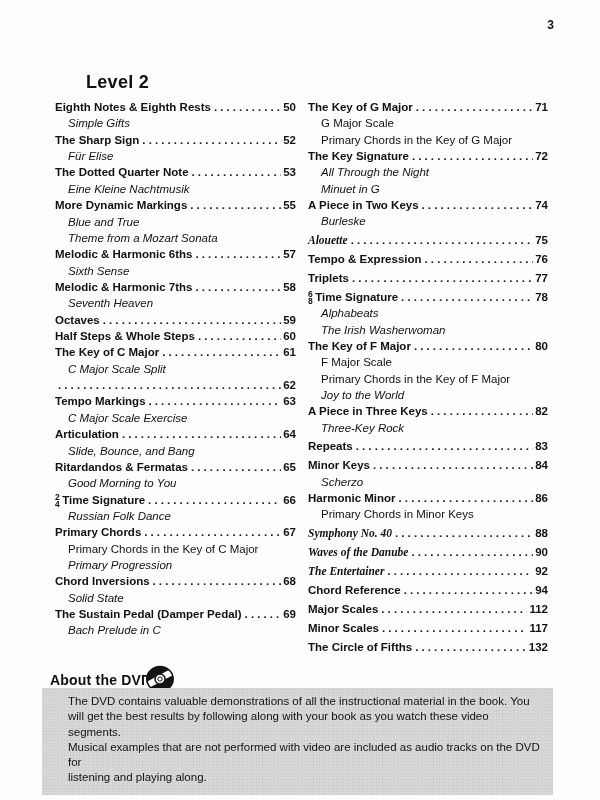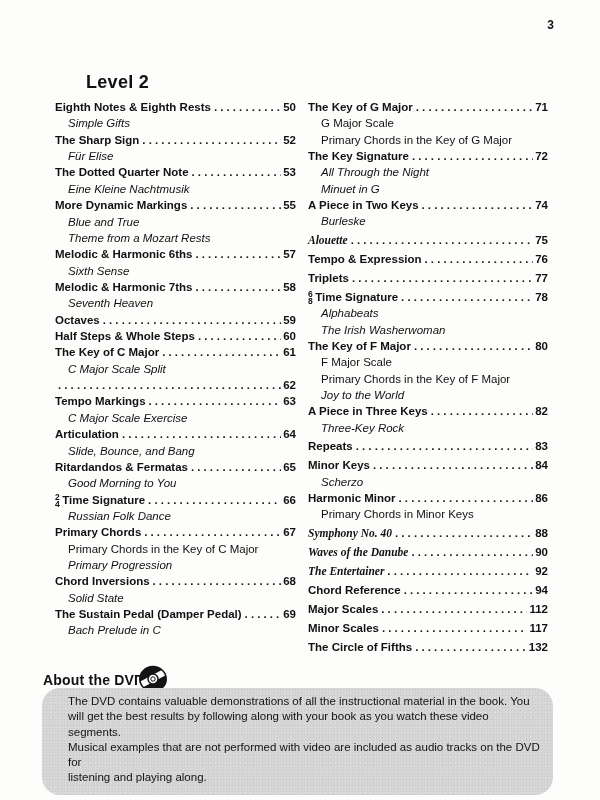--- a/index.html
+++ b/index.html
@@ -44,38 +44,37 @@
     padding-left:13px;font-weight:normal;
     font-size:11.5px;line-height:16.3px;white-space:nowrap;
   }
   .sub.i{font-style:italic;}
   .ts{
     display:flex;flex-direction:column;align-self:center;
     font-size:8.5px;line-height:6.8px;font-weight:bold;
     text-align:center;margin-right:2.5px;transform:translateY(1px);
   }
   .about-row{
-    position:absolute;left:43px;top:666px;
+    position:absolute;left:50px;top:666px;
     display:flex;align-items:flex-start;
   }
   .about-heading{
     font-size:14px;font-weight:bold;letter-spacing:.2px;padding-top:6px;
   }
   .disc{margin-left:-7px;margin-top:-2px;}
   .dvd-box{
     position:absolute;left:42px;top:688px;width:511px;
     background-color:#d6d6d6;
     background-image:
       radial-gradient(#c6c6c6 0.5px, transparent 0.7px),
       radial-gradient(#e7e7e7 0.5px, transparent 0.7px);
     background-size:3px 3px,5px 5px;
     background-position:0 0,1px 2px;
     padding:6px 10px 9px 26px;
     box-sizing:border-box;
-    border-radius:18px;
   }
   .dvd-text{
     font-size:11.5px;line-height:15.3px;color:#131313;
     white-space:pre-line;
   }
 </style>
 </head>
 <body>
 
 <div class="page">
@@ -103,21 +102,21 @@
           <span class="leader">......................................................................</span>
           <span class="pg">53</span>
         </div>
         <div class="sub i">Eine Kleine Nachtmusik</div>
         <div class="entry">
           <span class="t">More Dynamic Markings</span>
           <span class="leader">......................................................................</span>
           <span class="pg">55</span>
         </div>
         <div class="sub i">Blue and True</div>
-        <div class="sub i">Theme from a Mozart Rests</div>
+        <div class="sub i">Theme from a Mozart Sonata</div>
         <div class="entry">
           <span class="t">Melodic &amp; Harmonic 6ths</span>
           <span class="leader">......................................................................</span>
           <span class="pg">57</span>
         </div>
         <div class="sub i">Sixth Sense</div>
         <div class="entry">
           <span class="t">Melodic &amp; Harmonic 7ths</span>
           <span class="leader">......................................................................</span>
           <span class="pg">58</span>

